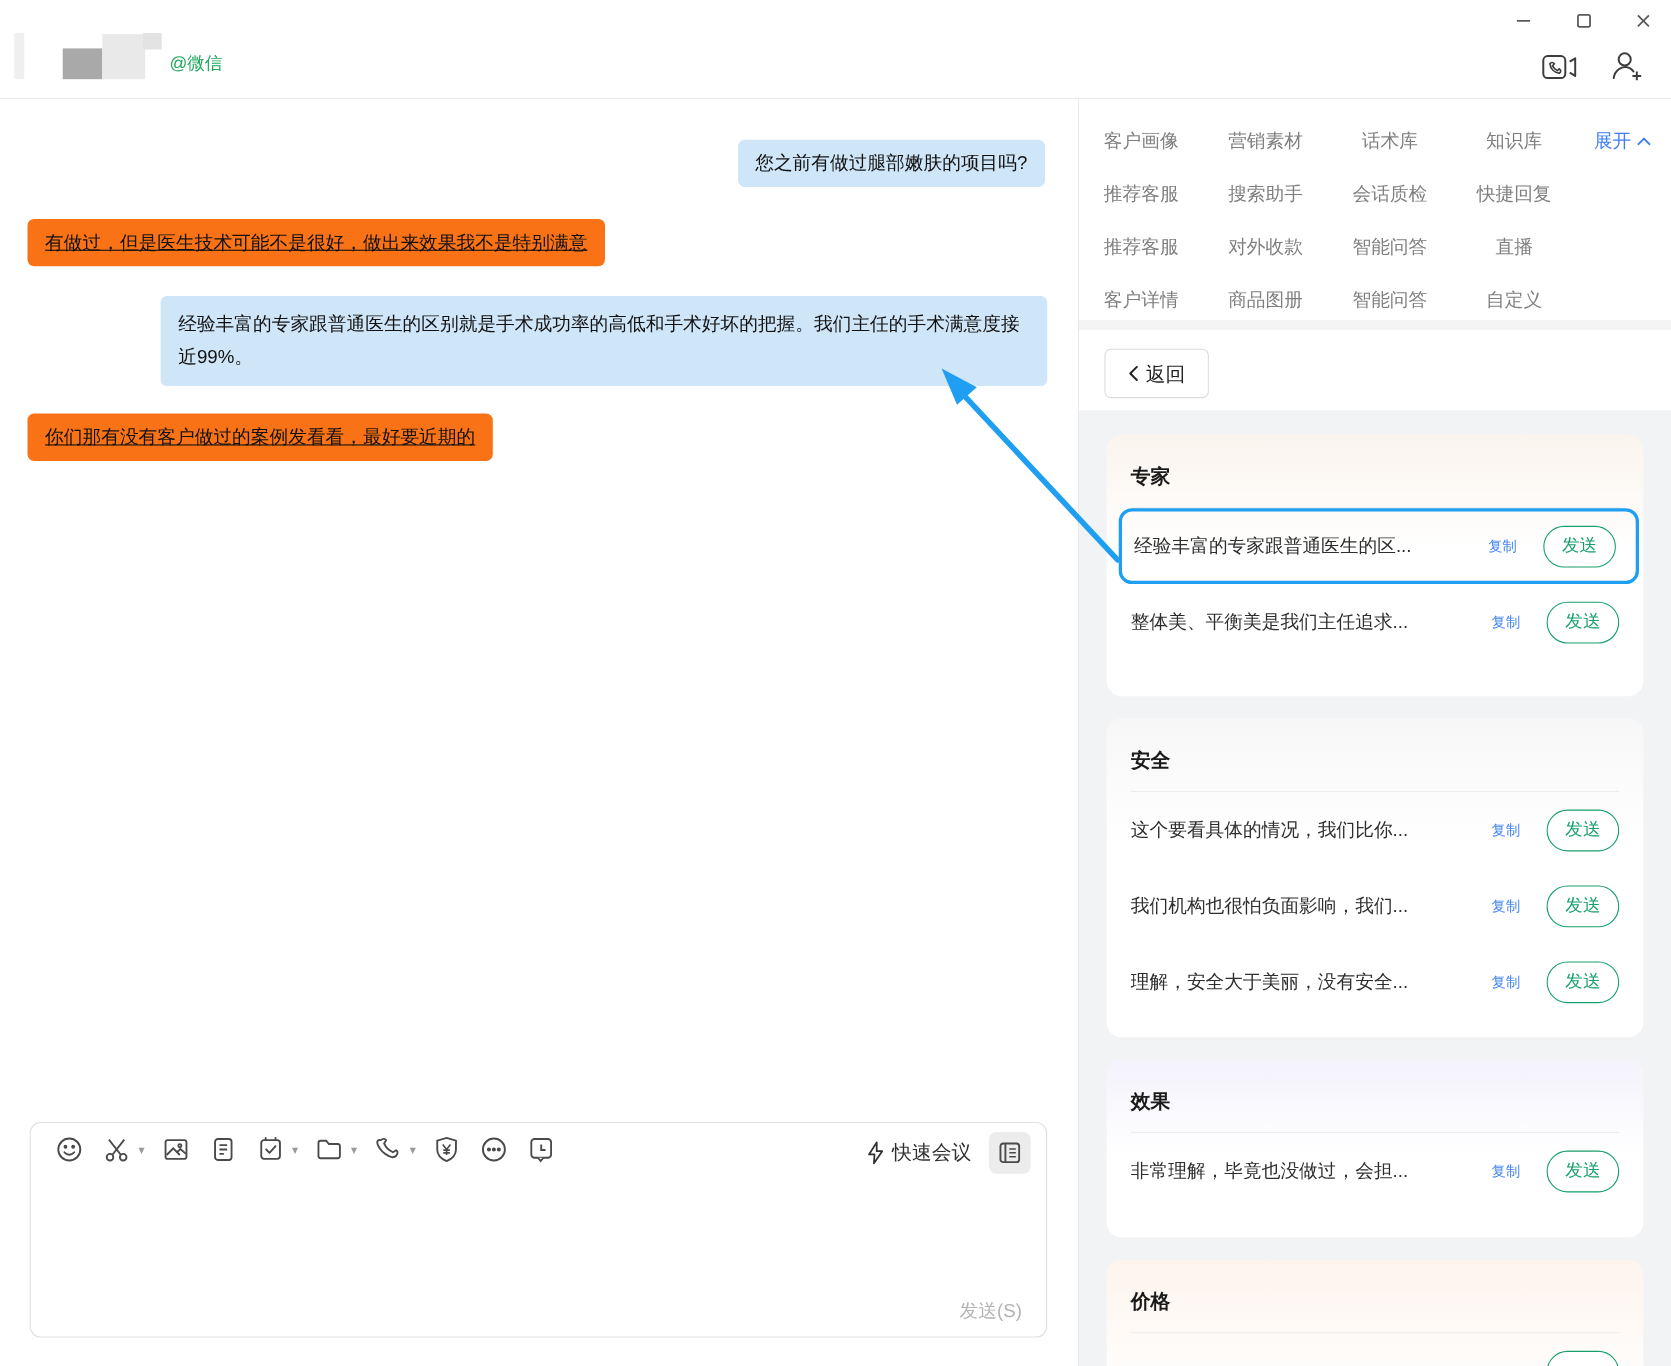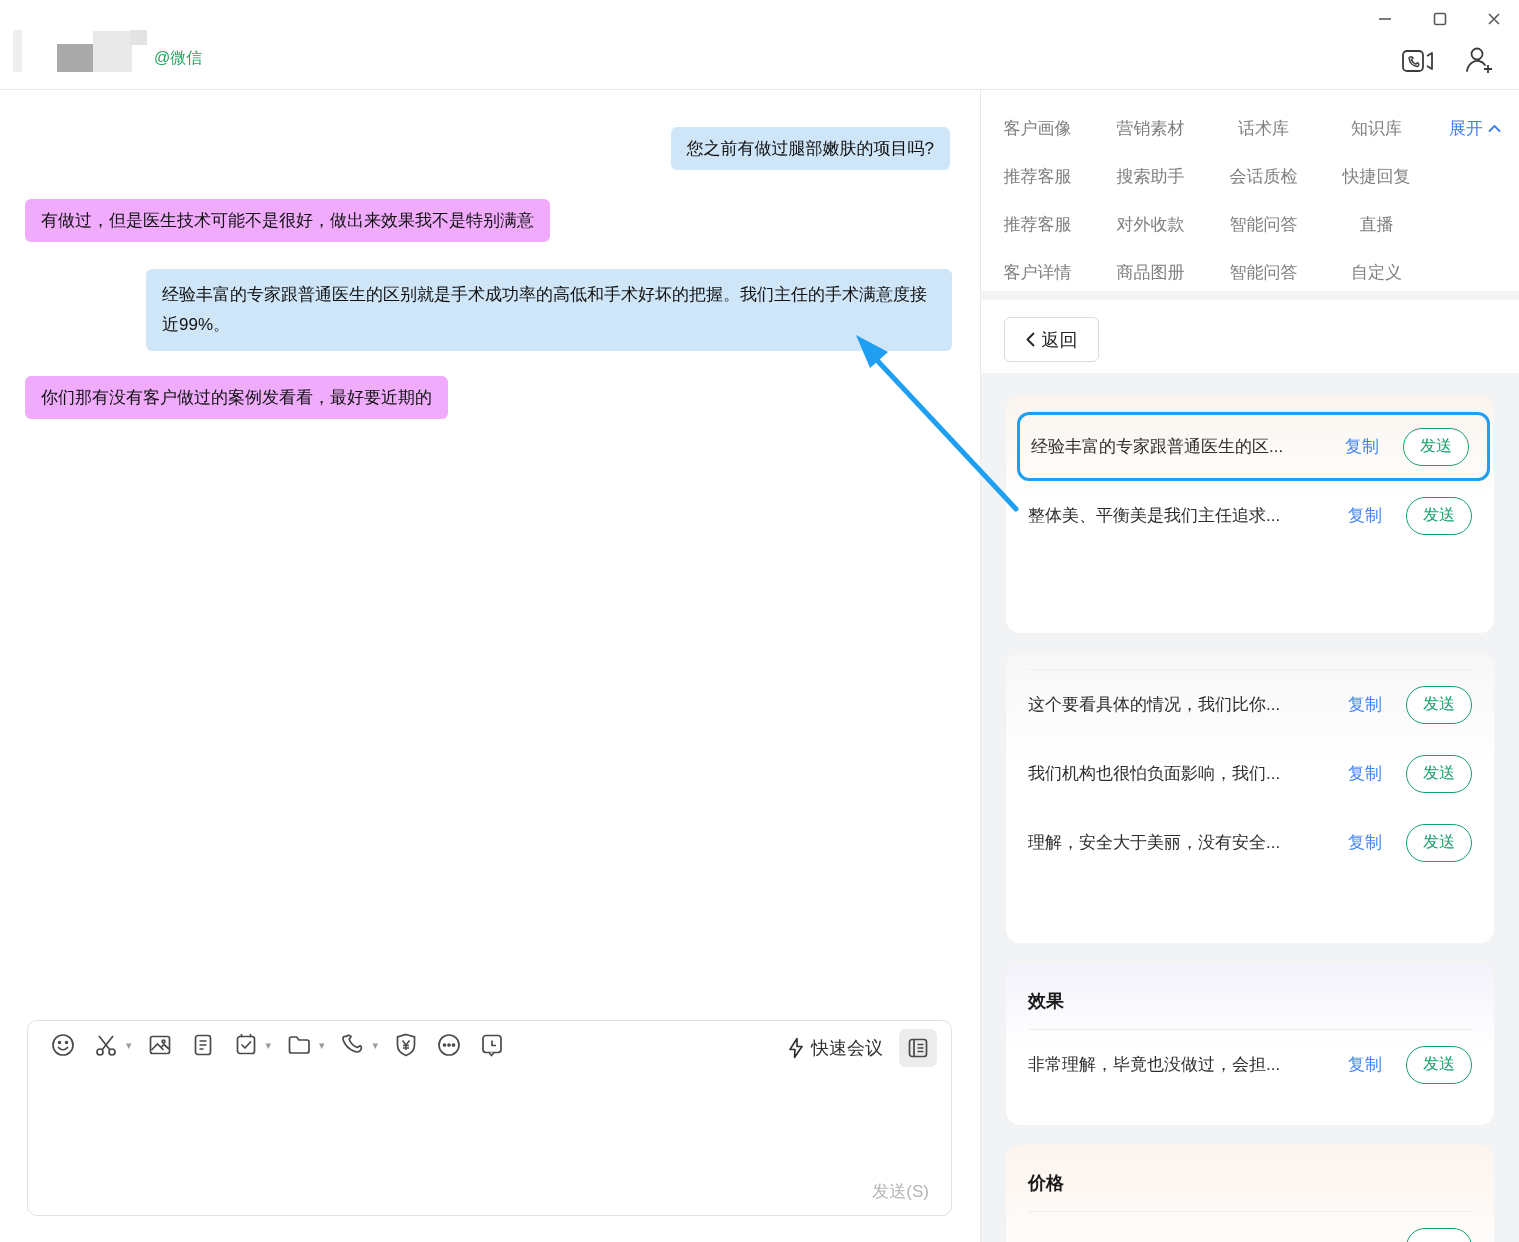--- a/index.html
+++ b/index.html
@@ -9,21 +9,21 @@
   
   #header { position:absolute; left:0; top:0; width:1519px; height:90px; background:#fff; border-bottom:1px solid #e9e9e9;padding-left:20px; }
   .redact { position:absolute; }
   #wechat-tag { position:absolute; left:154px; top:48px; font-size:16px; color:#1fa75c; }
   .winctl { position:absolute; top:4px; width:34px; height:30px; display:flex; align-items:center; justify-content:center; color:#5a5a5a; cursor:default; }
   .hdr-act { position:absolute; display:flex; align-items:center; justify-content:center; color:#3c3c3c; }
 
   
   .bubble { position:absolute; font-size:17px; line-height:23px; padding:10px 16px; border-radius:6px; color:#111; }
   .bubble.blue { background:#cfe5f8; }
-  .bubble.gray { background:#f0abfc; }
+  .bubble.gray { background:#f97316;text-decoration:underline; }
   #msg-0 { top:127px; right:569px; }
   #msg-1 { top:199px; left:25px; }
   #msg-2 { top:269px; left:146px; width:806px; line-height:30px; padding:11px 16px; }
   #msg-3 { top:376px; left:25px; }
 
   
   #composer { position:absolute; left:27px; top:1020px; width:925px; height:196px; border:1px solid #e1e1e1; border-radius:10px; background:#fff; }
   #composer-toolbar { position:absolute; left:20px; top:9px; display:flex; align-items:center; gap:13px; }
   .tool-icon { width:30px; height:30px; display:flex; align-items:center; justify-content:center; color:#4a4a4a; cursor:pointer; }
   .caret { font-size:11px; color:#9a9a9a; margin-left:-8px; cursor:pointer; }
@@ -44,21 +44,21 @@
 
   .card { position:absolute; left:25px; width:488px; border-radius:14px; background:#fff; overflow:hidden; }
   #card-0 { top:22px;  height:238px; background:linear-gradient(180deg,#faf4ee 0%,#ffffff 45%); }
   #card-1 { top:280px; height:290px; background:linear-gradient(180deg,#f7f7f8 0%,#ffffff 40%); }
   #card-2 { top:590px; height:162px; background:linear-gradient(180deg,#f4f2fb 0%,#ffffff 55%); }
   #card-3 { top:772px; height:210px; background:linear-gradient(180deg,#fdf4ed 0%,#ffffff 60%); }
   .card-title { padding:26px 22px 0; font-size:18px; font-weight:bold; color:#1a1a1a; }
   .card-divider { height:0; border-top:1px solid #ededed; margin:16px 22px 0; }
   .card-row { height:69px; display:flex; align-items:center; padding:0 22px; }
   .row-text { flex:1; font-size:17px; color:#2e2e2e; white-space:nowrap; overflow:hidden; }
-  .copy-link { font-size:17px; color:#4285f4; margin:0 24px 0 10px; cursor:pointer; }
+  .copy-link { font-size:13px; color:#4285f4; margin:0 24px 0 10px; cursor:pointer; }
   .send-pill { min-width:66px; height:38px; border:1.5px solid #17a06b; border-radius:19px; color:#17a06b; font-size:16px; display:flex; align-items:center; justify-content:center; background:#fff; cursor:pointer; }
   .card-row.highlighted { border:3px solid #1e9ff2; border-radius:12px; margin:0 4px 0 11px; padding:0 18px 0 11px; }
   .card-row.cutoff .copy-link { visibility:hidden; }
 
   
   #arrow-overlay { position:absolute; left:0; top:0; width:1519px; height:1242px; pointer-events:none; z-index:50; }
 </style>
 </head>
 <body>
 
@@ -233,34 +233,36 @@
       <svg width="9" height="15" viewBox="0 0 9 15" fill="none" stroke="#222" stroke-width="1.8">
           <path d="M7.5 1.5 L1.5 7.5 L7.5 13.5" stroke-linecap="round" stroke-linejoin="round"></path>
         </svg>
       <span>返回</span>
     </button>
   </div>
 
   <div id="card-area">
 
     <div class="card" id="card-0">
+      <div class="card-title">专家</div>
       <div class="card-divider"></div>
       <div class="card-row highlighted">
         <span class="row-text">经验丰富的专家跟普通医生的区...</span>
         <span class="copy-link">复制</span>
         <span class="send-pill">发送</span>
       </div>
       <div class="card-row">
         <span class="row-text">整体美、平衡美是我们主任追求...</span>
         <span class="copy-link">复制</span>
         <span class="send-pill">发送</span>
       </div>
     </div>
 
     <div class="card" id="card-1">
+      <div class="card-title">安全</div>
       <div class="card-divider"></div>
       <div class="card-row">
         <span class="row-text">这个要看具体的情况，我们比你...</span>
         <span class="copy-link">复制</span>
         <span class="send-pill">发送</span>
       </div>
       <div class="card-row">
         <span class="row-text">我们机构也很怕负面影响，我们...</span>
         <span class="copy-link">复制</span>
         <span class="send-pill">发送</span>

